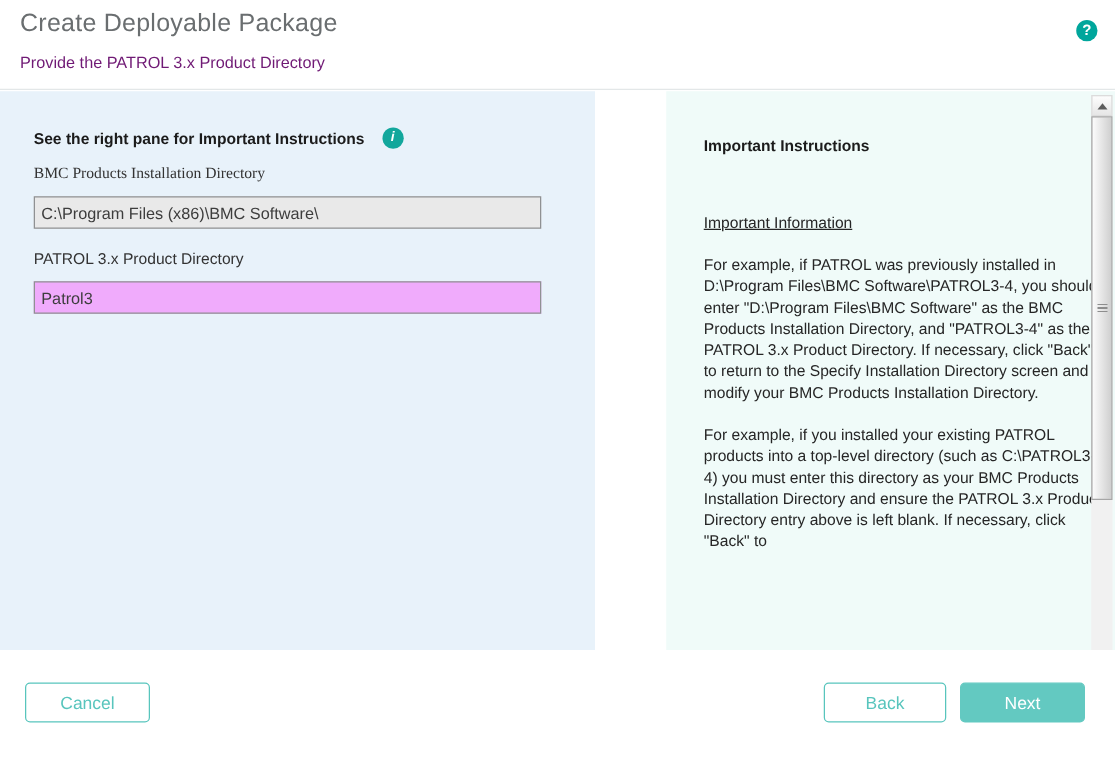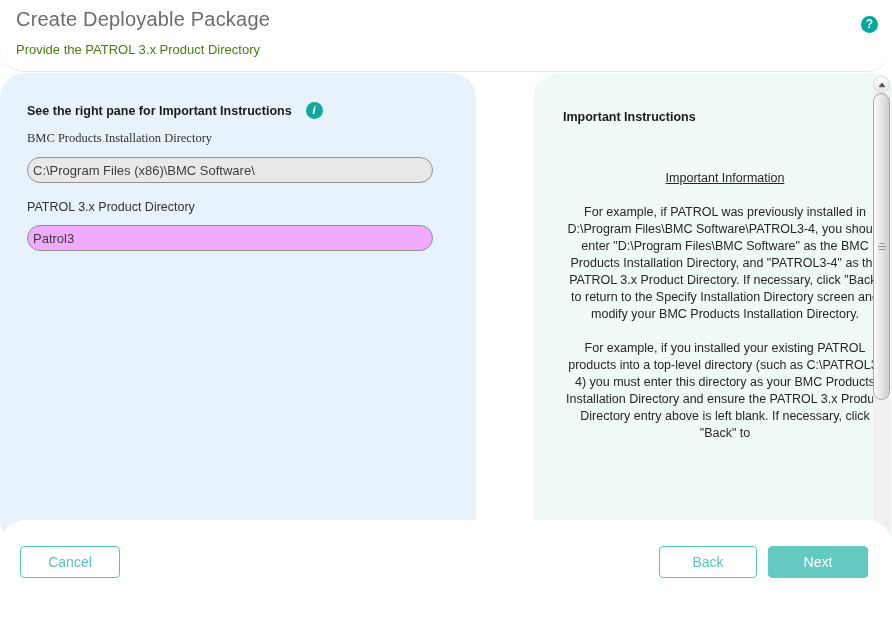--- a/index.html
+++ b/index.html
@@ -1,23 +1,23 @@
 <!DOCTYPE html>
 <html><head>
 <meta charset="utf-8">
 <style>
-  * { margin:0; padding:0; box-sizing:border-box;border-radius:25px; }
+  * { margin:0; padding:0; box-sizing:border-box; }
   html,body { background:#ffffff; }
   body { font-family:"Liberation Sans", sans-serif; }
   .app { position:relative; width:892px; height:620px; background:#ffffff; overflow:hidden; }
 
   
   .header { position:absolute; left:0; top:0; width:892px; height:72px; background:#ffffff; border-bottom:1px solid #e3e7e8; }
   .title { position:absolute; left:16px; top:8px; font-size:20px; font-weight:400; color:#6a6e70; letter-spacing:0.2px; }
-  .subtitle { position:absolute; left:16px; top:42px; font-size:13px; color:#4d7c0f;text-align:center; }
+  .subtitle { position:absolute; left:16px; top:42px; font-size:13px; color:#701a75;text-align:center; }
   .help-icon { position:absolute; left:861px; top:16px; width:17px; height:17px; border-radius:50%;
                background:#00a69c; color:#ffffff; font-size:12px; font-weight:bold; text-align:center;
                line-height:17px; cursor:pointer; }
 
   
   .left-pane { position:absolute; left:0; top:73px; width:476px; height:472px; background:#e8f2fa; }
   .note-row { position:absolute; left:27px; top:29px; display:flex; align-items:center; }
   .note { font-size:12.5px; font-weight:bold; color:#1b1b1b; }
   .info-icon { width:17px; height:17px; margin-left:14px; border-radius:50%; background:#12a79c; color:#ffffff;
                font-size:11px; font-weight:bold; font-style:italic; text-align:center; line-height:17px; flex:0 0 auto; }
@@ -26,21 +26,21 @@
   .lbl-patrol { top:127px; }
   .text-input { position:absolute; left:27px; width:406px; height:26px; border:1px solid #8f9193;
                 font-family:"Liberation Sans", sans-serif; font-size:13px; color:#3d3d3d; padding:0 5px; }
   .input-readonly { top:84px; background:#e9e9e9; }
   .input-edit { top:152px; background:#f0abfc; }
 
   
   .right-pane { position:absolute; left:533px; top:73px; width:364px; height:472px; background:#f0fbf9;
                 overflow:hidden; padding:36px 10px 0 30px; }
   .rp-heading { font-size:12.5px; font-weight:bold; color:#1b1b1b; line-height:17px; margin-bottom:44px; }
-  .rp-text { font-size:12.5px; line-height:17px; color:#262626;text-align:center; }
+  .rp-text { font-size:12.5px; line-height:17px; color:#262626; }
   .rp-info-heading { text-decoration:underline; }
   .rp-para { margin-top:17px; }
   .rp-para.first { margin-top:0; }
 
   
   .scrollbar { position:absolute; left:873px; top:76px; width:17px; height:470px; background:#f1f1f1; }
   .sb-btn { position:absolute; left:0; width:17px; height:17px; background:linear-gradient(#fdfdfd,#e6e6e6);
             border:1px solid #dcdcdc; cursor:pointer; }
   .sb-btn.up { top:0; }
   .sb-btn.down { bottom:0; }

